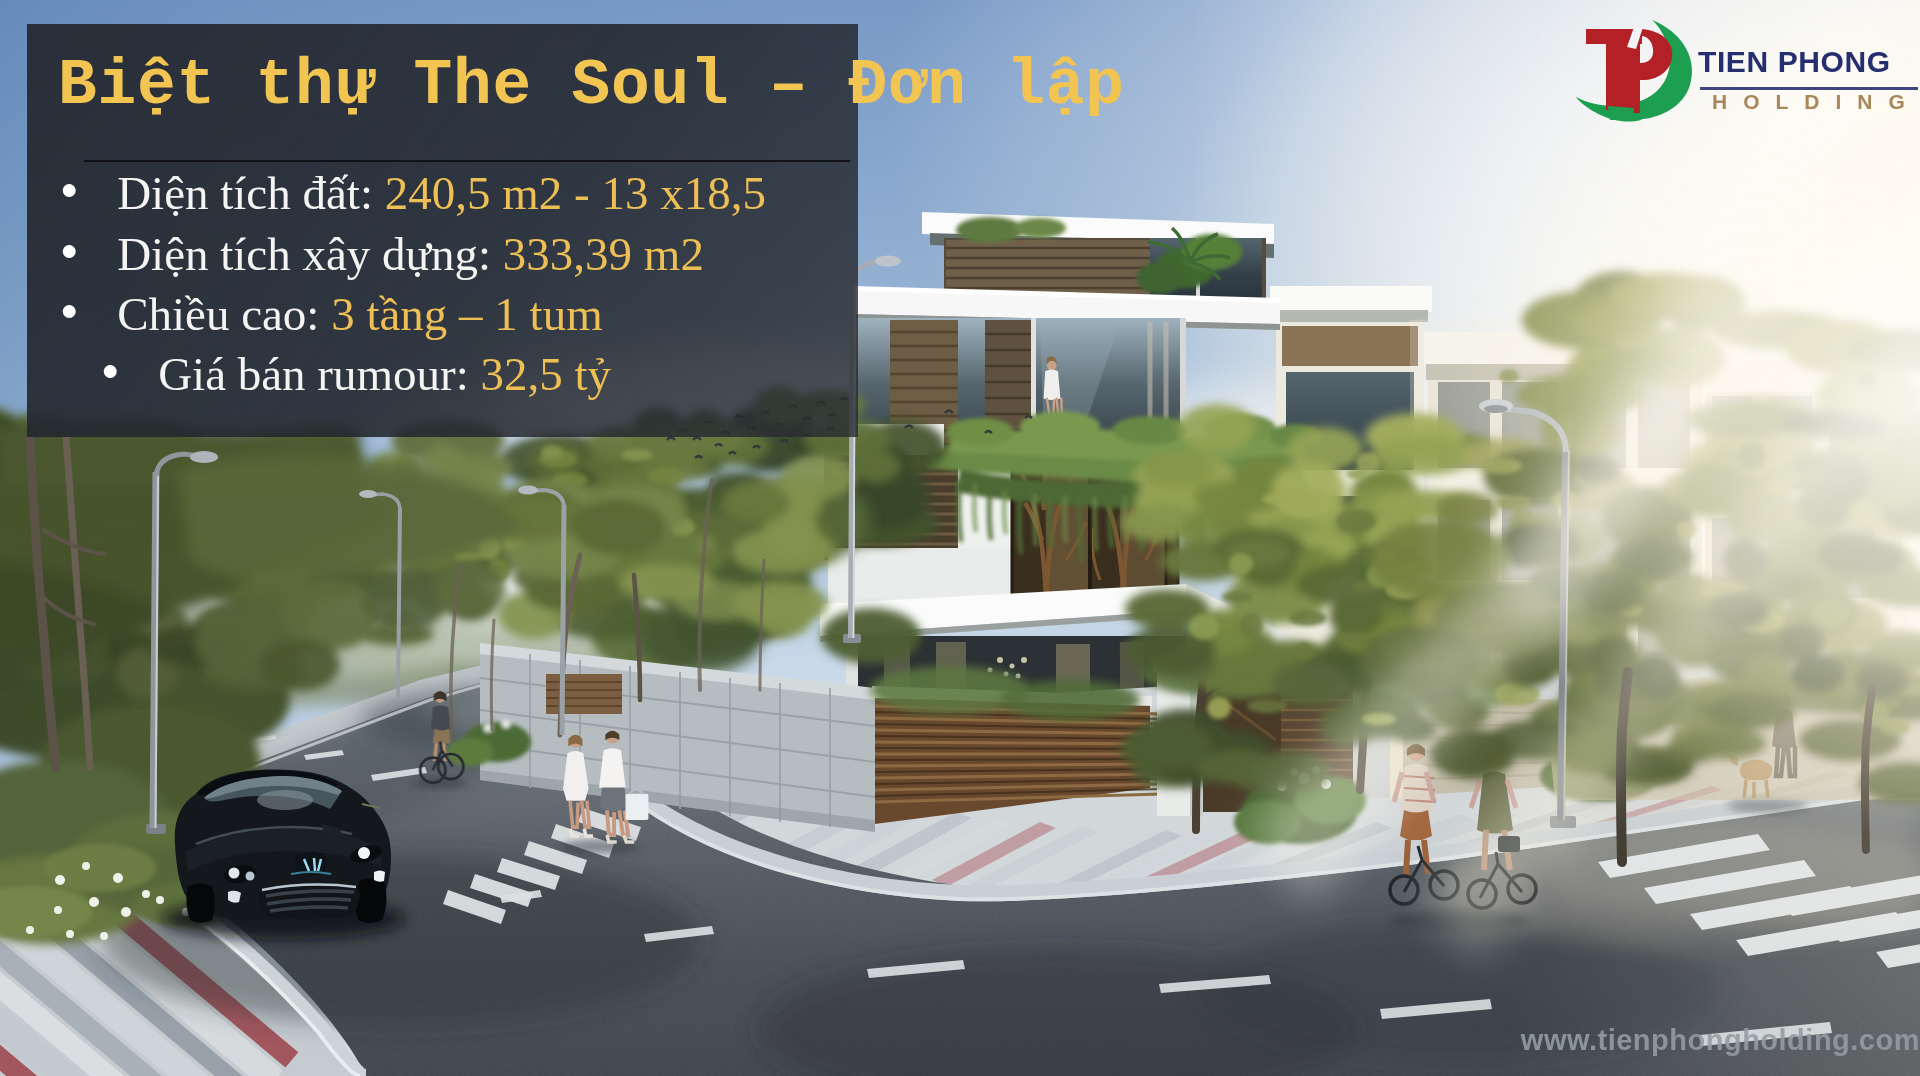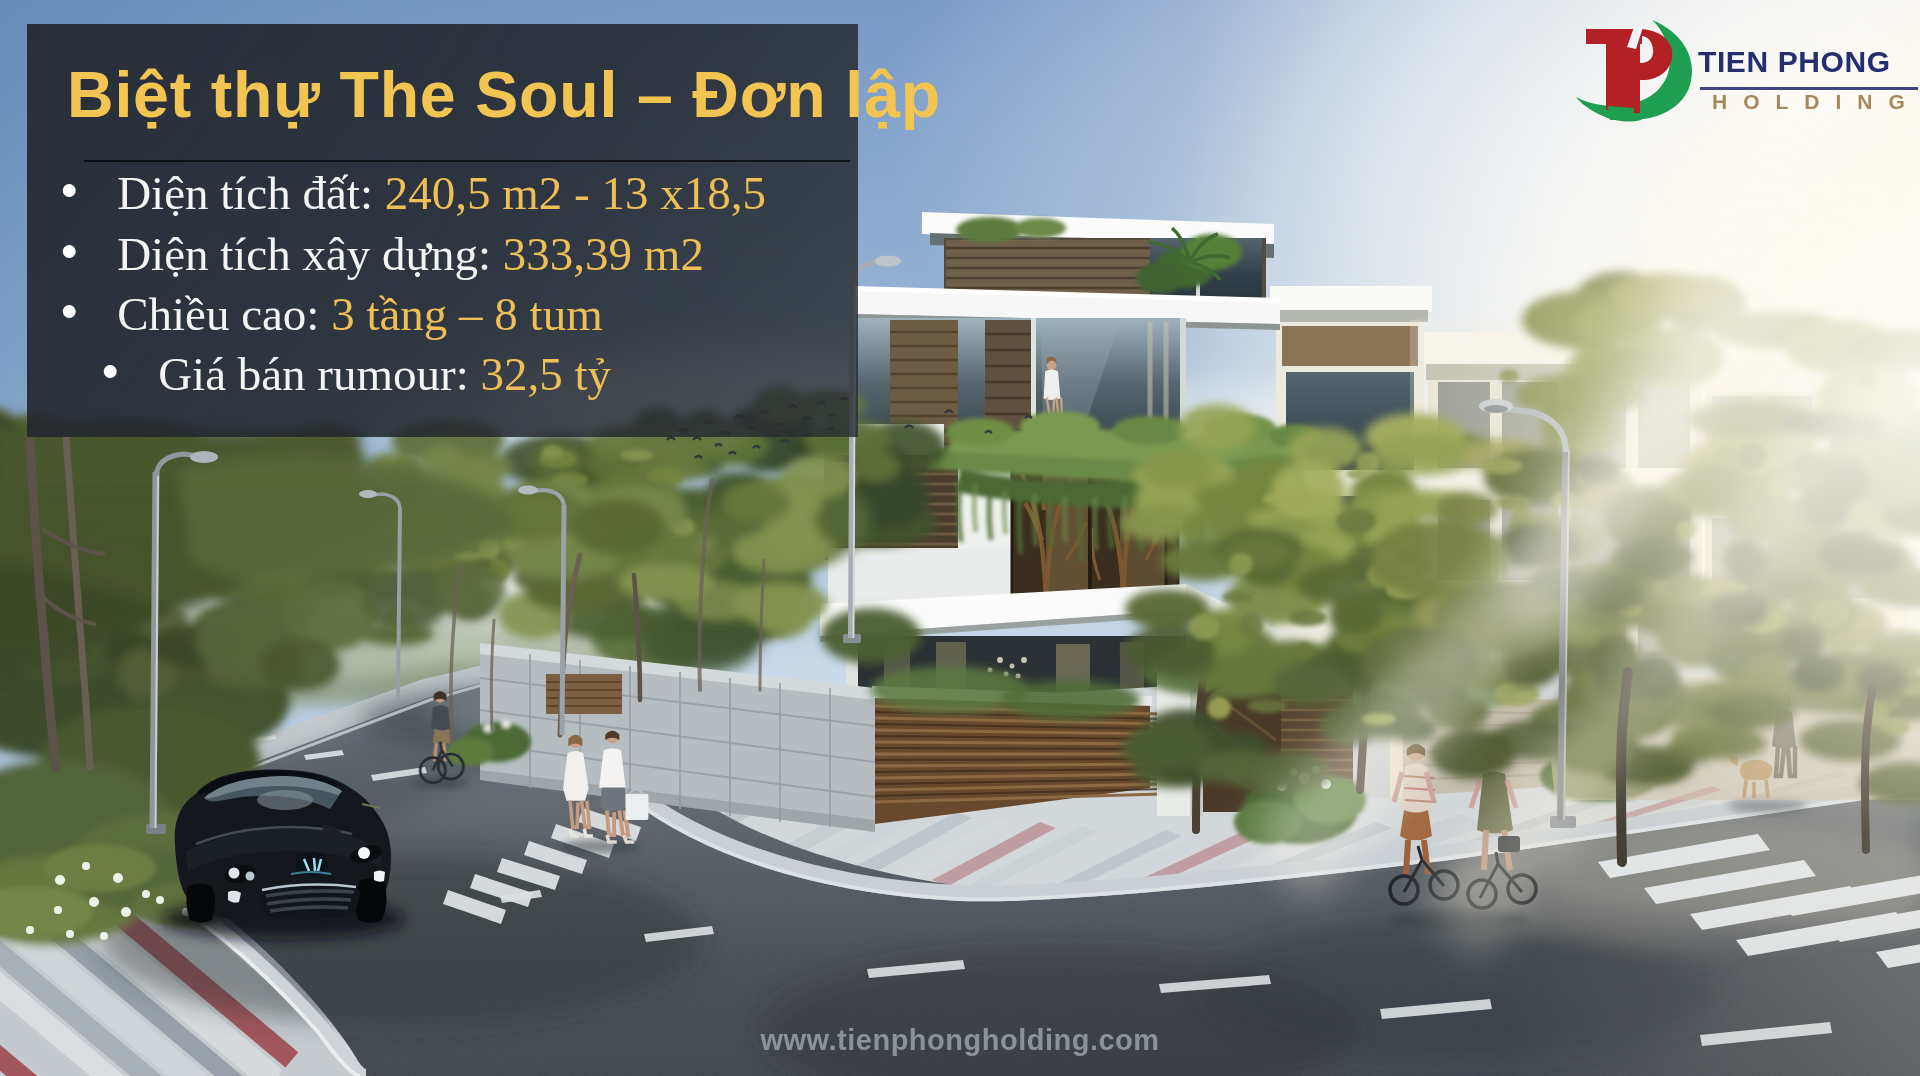--- a/index.html
+++ b/index.html
@@ -1,27 +1,27 @@
 <!DOCTYPE html>
 <html><head>
 <meta charset="utf-8">
 <style>
   html,body{margin:0;padding:0;background:#222;}
   #stage{position:relative;width:1920px;height:1076px;overflow:hidden;font-family:"Liberation Sans",sans-serif;}
   #scene{position:absolute;left:0;top:0;}
   #infobox{position:absolute;left:27px;top:24px;width:831px;height:413px;
     background:linear-gradient(125deg,rgba(38,42,50,.95) 0%,rgba(34,38,45,.88) 55%,rgba(40,44,50,.80) 100%);}
-  #infobox h1{margin:9px;padding:30px 0 0 31px;font-family:Liberation Sans, sans-serif;font-weight:700;
+  #infobox h1{margin:0;padding:30px 0 0 31px;font-family:Liberation Mono, monospace;font-weight:700;
     font-size:64.5px;line-height:1.0;color:#f2c553;letter-spacing:0.8px;white-space:nowrap;}
   #rule{position:absolute;left:57px;top:136px;width:766px;height:2px;background:rgba(10,12,16,.85);}
   .li{position:absolute;left:33px;white-space:nowrap;font-family:"Liberation Serif",serif;font-size:47px;color:#f4f4f2;}
   .li .dot{display:inline-block;vertical-align:10px;font-size:30px;margin-right:39px;color:#ffffff;}
   .li .tx{display:inline-block;transform-origin:left;}
   .li .gv{color:#edbf55;}
-  #wm{position:absolute;left:0;top:1024px;width:1920px;text-align:center;
+  #wm{position:absolute;left:0;top:1024px;width:1920px;text-align:right;
     font-family:"Liberation Sans",sans-serif;font-weight:700;font-size:29px;letter-spacing:0.5px;
     color:rgba(148,156,163,.9);}
 </style>
 </head>
 <body>
 <div id="stage">
 <svg id="scene" width="1920" height="1076" viewBox="0 0 1920 1076" xmlns="http://www.w3.org/2000/svg">
 <defs>
   <linearGradient id="skyV" x1="0" y1="0" x2="0" y2="1">
     <stop offset="0" stop-color="#7496c4"></stop>
@@ -1345,21 +1345,21 @@
   <stop offset="0" stop-color="#fff3da" stop-opacity="0"></stop>
   <stop offset="1" stop-color="#fff6e4" stop-opacity="0.16"></stop>
 </linearGradient>
 </svg>
 
 <div id="infobox">
   <h1>Biệt thự The Soul – Đơn lập</h1>
   <div id="rule"></div>
   <div class="li" style="top:142px;"><span class="dot">●</span><span class="tx">Diện tích đất: <span class="gv">240,5 m2 - 13 x18,5</span></span></div>
   <div class="li" style="top:203px;"><span class="dot">●</span><span class="tx">Diện tích xây dựng: <span class="gv">333,39 m2</span></span></div>
-  <div class="li" style="top:263px;"><span class="dot">●</span><span class="tx">Chiều cao: <span class="gv">3 tầng – 8 tum</span></span></div>
+  <div class="li" style="top:263px;"><span class="dot">●</span><span class="tx">Chiều cao: <span class="gv">3 tầng – 1 tum</span></span></div>
   <div class="li" style="top:323px;margin-left:41px;"><span class="dot">●</span><span class="tx">Giá bán rumour: <span class="gv">32,5 tỷ</span></span></div>
 </div>
 
 <svg id="logo" width="360" height="130" viewBox="0 0 360 130" style="position:absolute;left:1566px;top:2px;">
   <path d="M86,18 C118,31 133,59 123,86 C113,111 82,121 54,117 C30,113 15,102 10,95 C28,105 56,107 77,98 C100,88 108,66 102,45 C98,32 92,23 86,18 Z" fill="#1d9e50"></path>
   <path d="M10,95 C28,110 58,115 82,107 L75,118 C52,124 25,112 10,95 Z" fill="#1d9e50"></path>
   <polygon points="20,27 76,27 76,42 59,42 59,108 40,108 40,42 20,42" fill="#b32025"></polygon>
   <path d="M56,27 L76,27 C98,29 108,42 106,56 C104,70 90,79 74,78 L74,61 C84,61 88,55 87,47 C86,39 82,35 76,34 L74,34 L74,111 L56,111 Z" fill="#b32025"></path>
   <polygon points="40,92 74,92 72,108 42,108" fill="#b32025"></polygon>
       <polygon points="42,104 68,106 66,118 44,118" fill="#1d9e50"></polygon>

